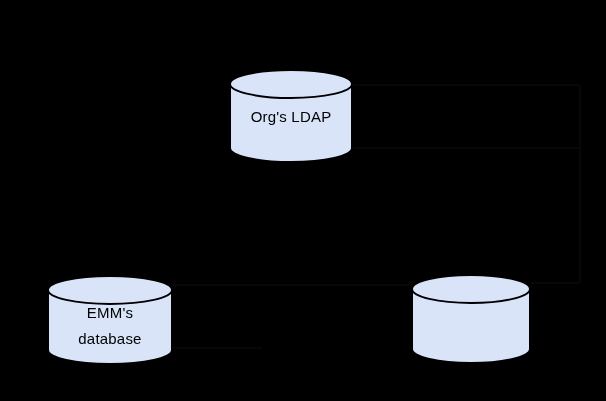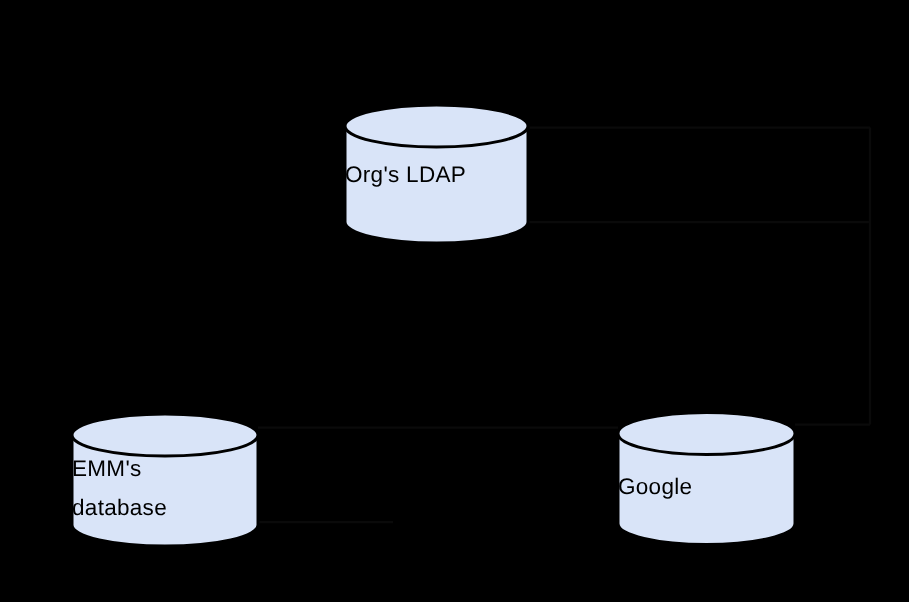--- a/index.html
+++ b/index.html
@@ -28,21 +28,21 @@
   .faint-line {
     stroke: #0a0a0a;
     stroke-width: 1.5;
     fill: none;
   }
   .node-label {
     position: absolute;
     color: #000000;
     font-size: 15px;
     line-height: 26px;
-    text-align: left;
+    text-align: center;
     letter-spacing: 0.2px;
   }
   .label-ldap   { left: 230px; top: 104px; width: 122px; }
   .label-emm    { left: 48px;  top: 300px; width: 124px; }
   .label-google { left: 412px; top: 312px; width: 118px; }
 </style>
 </head>
 <body>
 
 <div id="canvas">
@@ -76,17 +76,14 @@
 
   <div class="node-label label-ldap">
     <div>Org's LDAP</div>
   </div>
 
   <div class="node-label label-emm">
     <div>EMM's</div>
     <div>database</div>
   </div>
 
-  <div class="node-label label-google">
-    <div>Google</div>
-  </div>
 
 </div>
 
 </body></html>

